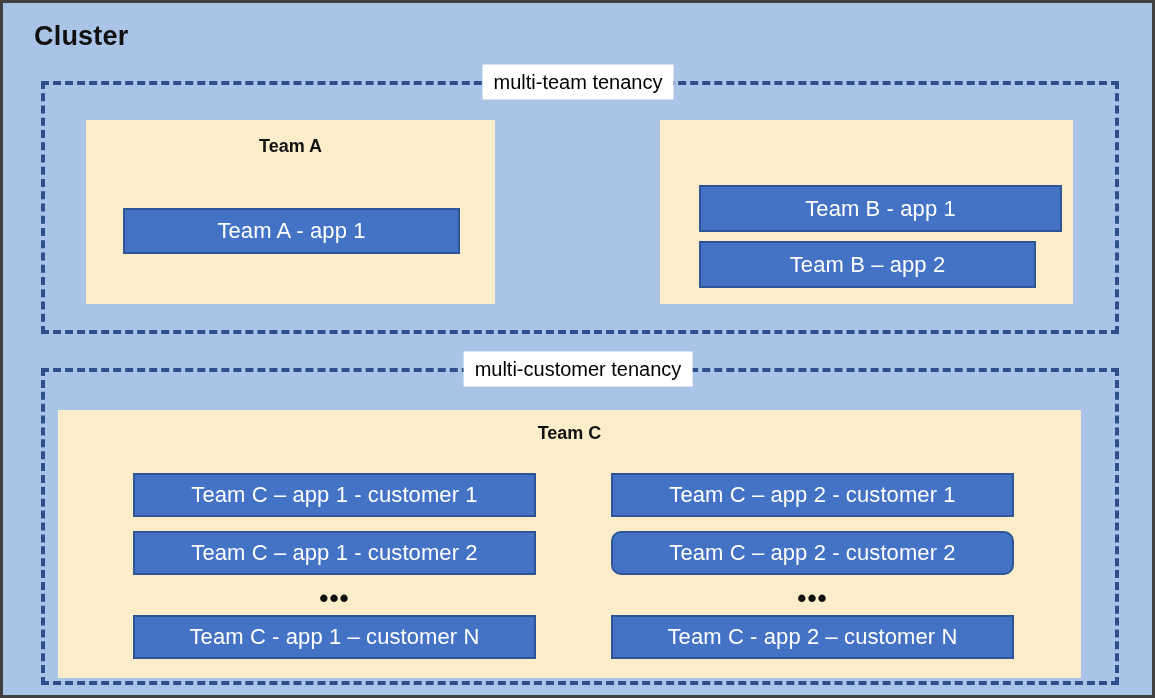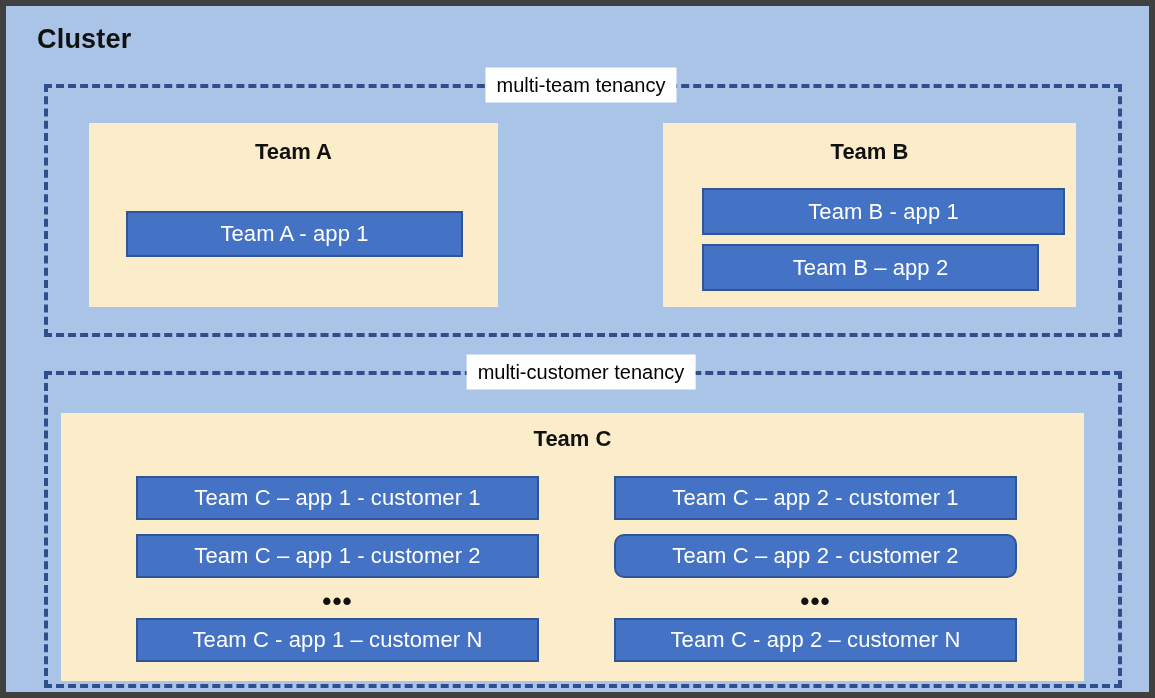--- a/index.html
+++ b/index.html
@@ -10,21 +10,21 @@
   body {
     font-family: "Liberation Sans", sans-serif;
   }
 
   #canvas {
     position: relative;
     width: 1155px;
     height: 698px;
     background: #AAC4E8;
     box-sizing: border-box;
-    border: 6px solid #404040;
+    border: 3px solid #404040;
     overflow: hidden;
   }
 
   
   .cluster-title {
     position: absolute;
     left: 31px;
     top: 18px;
     font-size: 27px;
     font-weight: bold;
@@ -81,21 +81,21 @@
   }
   #team-a-box { left: 83px;  top: 117px; width: 409px; height: 184px; }
   #team-b-box { left: 657px; top: 117px; width: 413px; height: 184px; }
   #team-c-box { left: 55px;  top: 407px; width: 1023px; height: 268px; }
 
   .team-title {
     position: absolute;
     left: 0;
     right: 0;
     text-align: center;
-    font-size: 22px;
+    font-size: 18px;
     font-weight: bold;
     color: #111111;
     white-space: nowrap;
   }
   #team-a-title { top: 16px; }
   #team-b-title { top: 16px; }
   #team-c-title { top: 13px; }
 
   
   .app-box {
@@ -152,21 +152,20 @@
   <div class="tenancy-group" id="group-multi-team"></div>
 
   <div class="tenancy-label" id="label-multi-team">multi-team tenancy</div>
 
   <div class="team-box" id="team-a-box">
     <div class="team-title" id="team-a-title">Team A</div>
     <div class="app-box" id="team-a-app-1">Team A - app 1</div>
   </div>
 
   <div class="team-box" id="team-b-box">
-    <div class="team-title" id="team-b-title">Team B</div>
     <div class="app-box" id="team-b-app-1">Team B - app 1</div>
     <div class="app-box" id="team-b-app-2">Team B – app 2</div>
   </div>
 
   <div class="tenancy-group" id="group-multi-customer"></div>
 
   <div class="tenancy-label" id="label-multi-customer">multi-customer tenancy</div>
 
   <div class="team-box" id="team-c-box">
     <div class="team-title" id="team-c-title">Team C</div>

